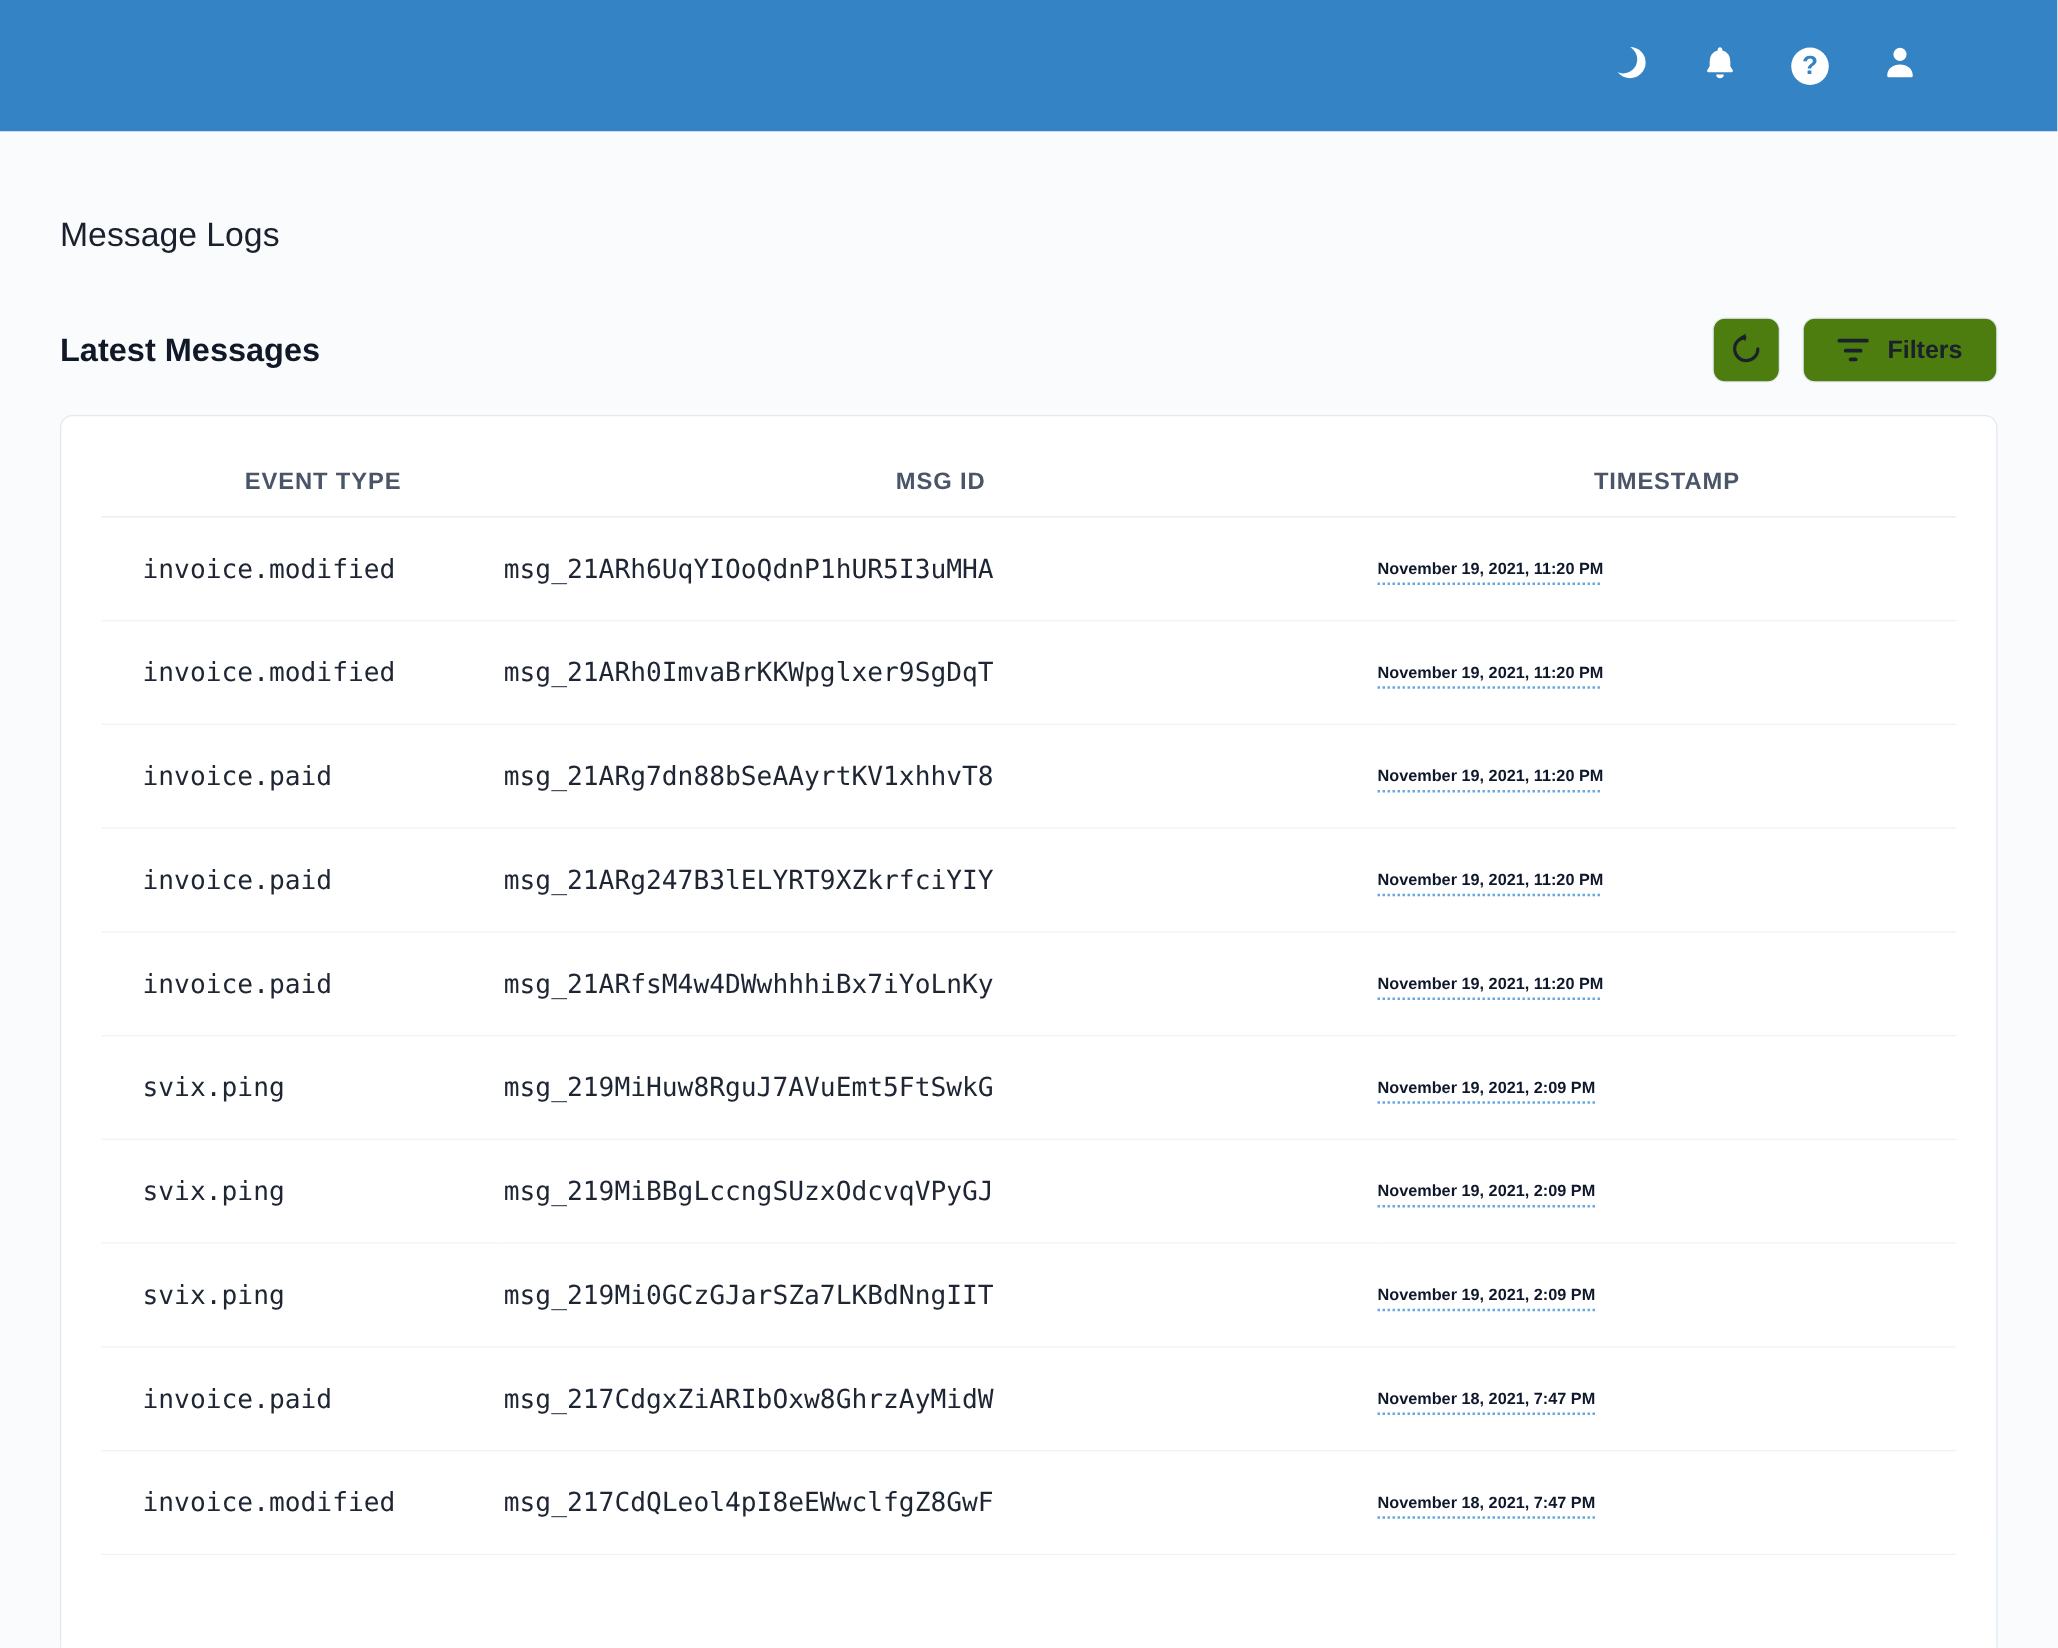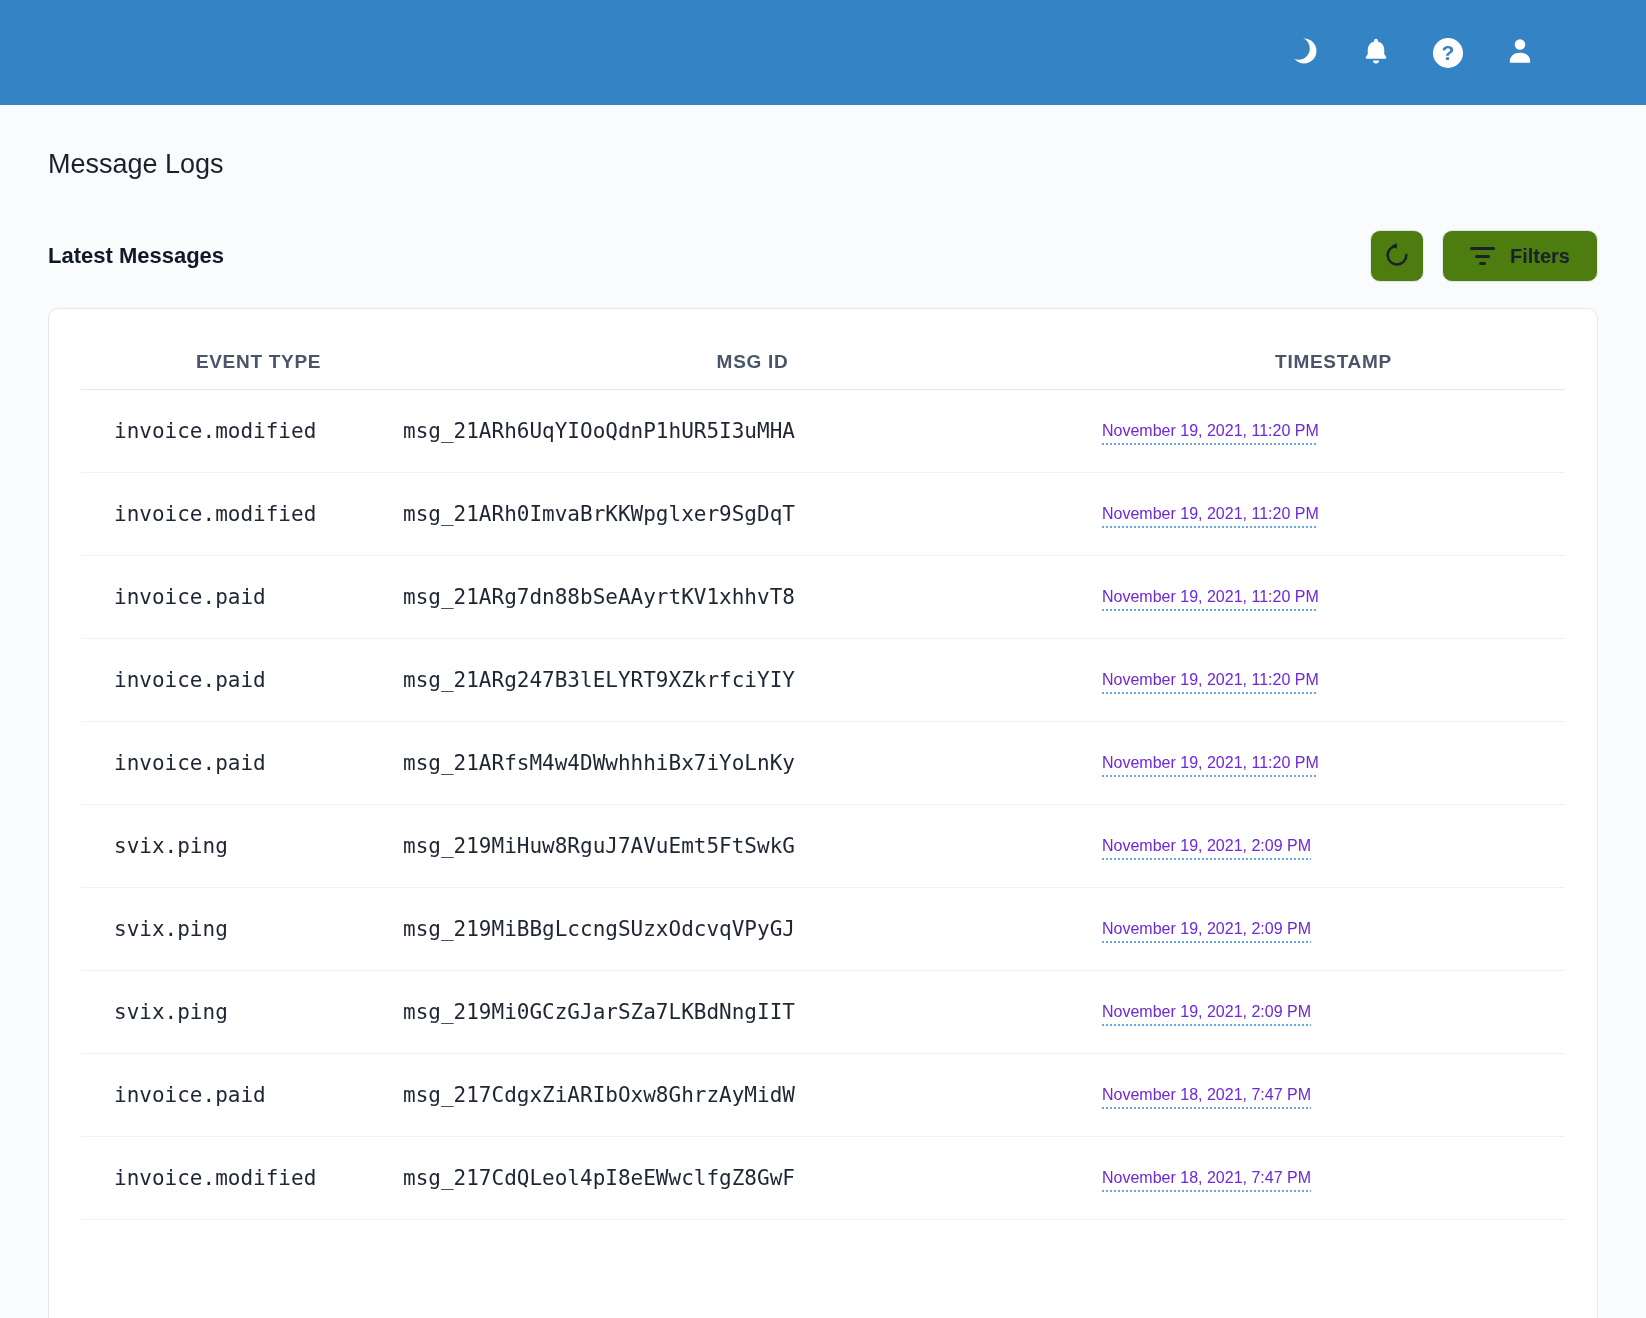--- a/index.html
+++ b/index.html
@@ -31,34 +31,34 @@
     border-radius: 50%;
     color: #3383c5;
     font-weight: 700;
     font-size: 21px;
     display: flex; align-items: center; justify-content: center;
     line-height: 1;
   }
   
   .content { padding: 0 48px; }
   .page-title {
-    margin-top: 44px;
+    margin-top: 68px;
     font-size: 27px;
     font-weight: 400;
     color: #1a202c;
   }
   .section-head {
     margin-top: 50px;
     margin-bottom: 26px;
     display: flex;
     align-items: center;
     justify-content: space-between;
   }
   .section-title {
-    font-size: 22px;
+    font-size: 26px;
     font-weight: 700;
     color: #111827;
   }
   .actions { display: flex; gap: 18px; }
   .btn {
     background: #4d7c0f;
     border: 1px solid #e2e8f0;
     border-radius: 10px;
     height: 52px;
     display: flex;
@@ -111,26 +111,27 @@
     vertical-align: middle;
     white-space: nowrap;
     margin-top: 36px;
   }
   .mono {
     font-family: "DejaVu Sans Mono", monospace;
     font-size: 21px;
     color: #1e2533;
   }
   .timestamp {
-    font-size: 16px;
-    color: #6d28d9;
+    font-size: 13px;
+    color: #0f172a;
     text-decoration: underline dotted #66a9e2;
     text-decoration-thickness: 2px;
     text-underline-offset: 7px;
     cursor: pointer;
+    font-weight: bold;
   }
 </style>
 </head>
 <body>
 
 <div class="topbar">
   <div class="icon-btn">
     <span>
       <svg width="30" height="30" viewBox="0 0 24 24">
         <mask id="crescent">

